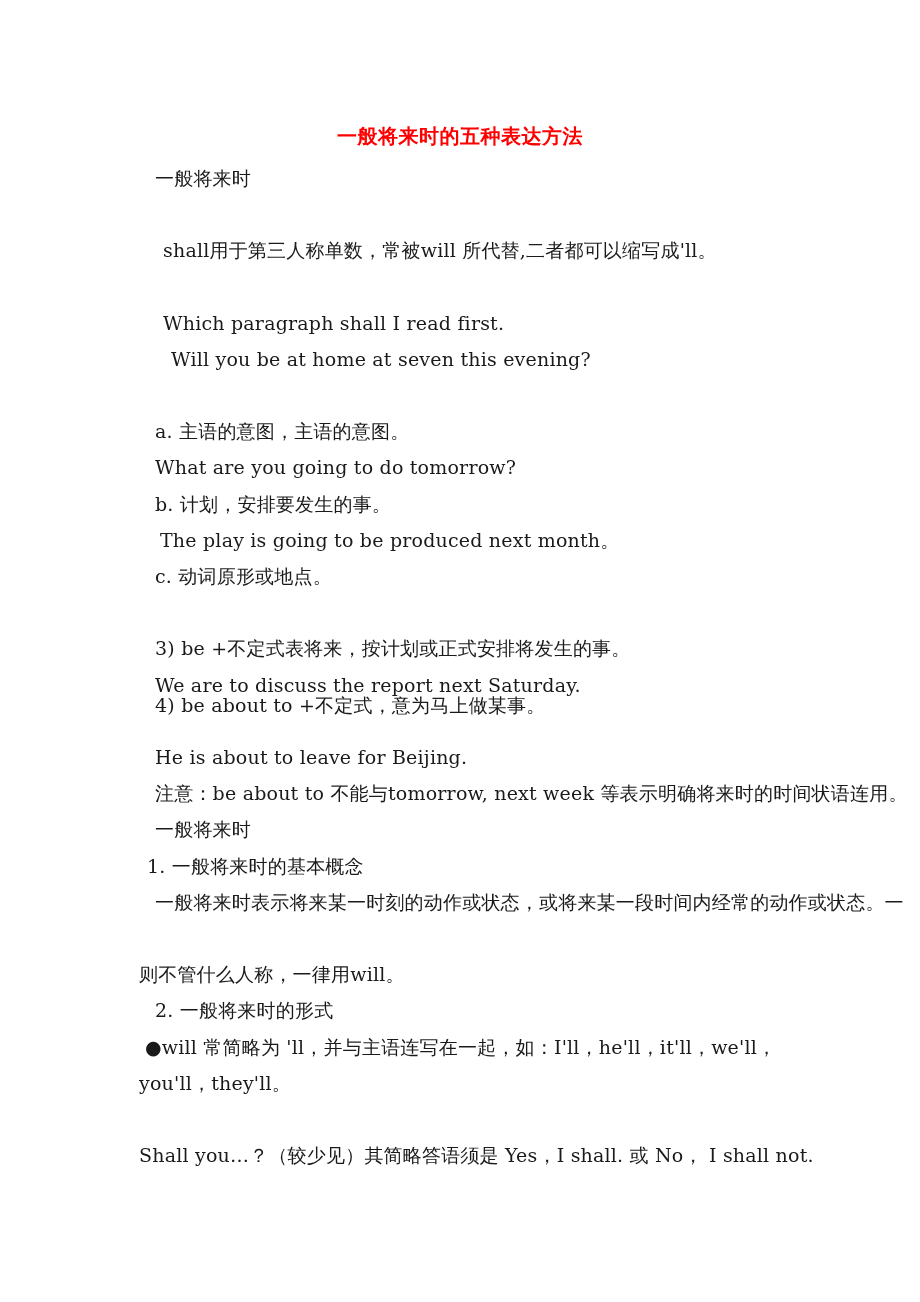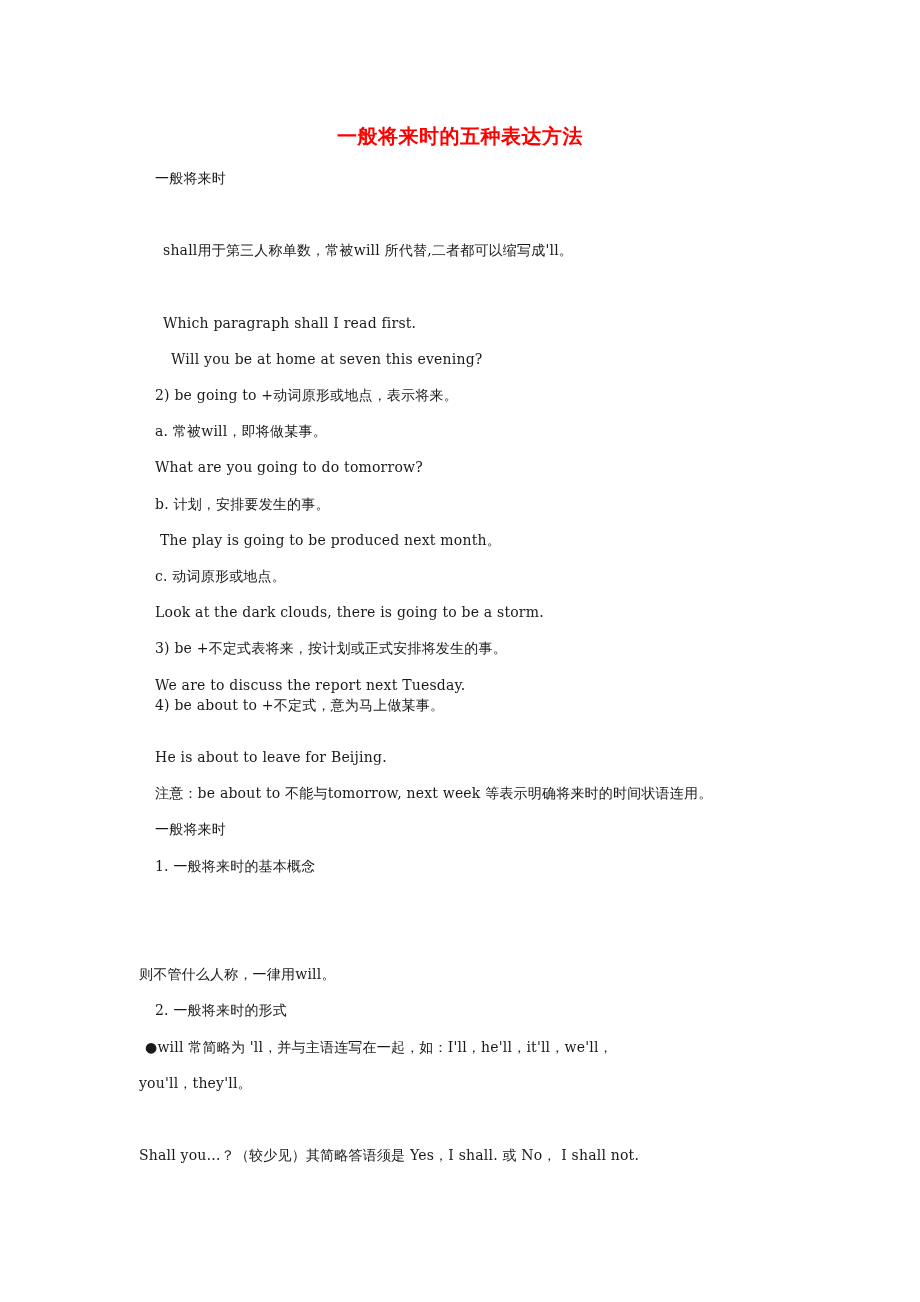--- a/index.html
+++ b/index.html
@@ -2,45 +2,44 @@
 <html><head>
   <meta charset="utf-8">
   <style>
     html, body { margin: 0; padding: 0; background: #ffffff; }
     body { width: 920px; height: 1302px; position: relative; overflow: hidden;
       font-family: "DejaVu Serif", "Liberation Serif", serif; color: #1a1a1a; }
     .page { position: absolute; left: 0; top: 0; width: 920px; height: 1302px; }
     .title { position: absolute; left: 0; top: 122px; width: 920px; text-align: center;
       font-family: "DejaVu Sans", "Liberation Sans", sans-serif; font-weight: bold;
       font-size: 20px; line-height: 28px; color: #ff0000; letter-spacing: 0.5px; }
-    .line { position: absolute; font-size: 14px; line-height: 20px; white-space: nowrap;
+    .line { position: absolute; font-size: 19px; line-height: 20px; white-space: nowrap;
       letter-spacing: 0.2px; }
   </style>
 </head>
 <body>
 
 <div class="page">
   <div class="title">一般将来时的五种表达方法</div>
 
   <div class="line" style="left:155px;top:168px">一般将来时</div>
   <div class="line" style="left:163px;top:240px">shall用于第三人称单数，常被will 所代替,二者都可以缩写成'll。</div>
   <div class="line" style="left:163px;top:313px">Which paragraph shall I read first.</div>
   <div class="line" style="left:171px;top:349px">Will you be at home at seven this evening?</div>
-  <div class="line" style="left:155px;top:385px">2) be going to +动词原形或地点，表示将来。</div>
-  <div class="line" style="left:155px;top:421px">a. 常被will，即将做某事。</div>
+  <div class="line" style="left:155px;top:421px">a. 主语的意图，主语的意图。</div>
   <div class="line" style="left:155px;top:457px">What are you going to do tomorrow?</div>
   <div class="line" style="left:155px;top:494px">b. 计划，安排要发生的事。</div>
   <div class="line" style="left:160px;top:530px">The play is going to be produced next month。</div>
   <div class="line" style="left:155px;top:566px">c. 动词原形或地点。</div>
-  <div class="line" style="left:155px;top:602px">Look at the dark clouds, there is going to be a storm.</div>
   <div class="line" style="left:155px;top:638px">3) be +不定式表将来，按计划或正式安排将发生的事。</div>
-  <div class="line" style="left:155px;top:675px">We are to discuss the report next Tuesday.</div>
+  <div class="line" style="left:155px;top:675px">We are to discuss the report next Saturday.</div>
   <div class="line" style="left:155px;top:695px">4) be about to +不定式，意为马上做某事。</div>
   <div class="line" style="left:155px;top:747px">He is about to leave for Beijing.</div>
   <div class="line" style="left:155px;top:783px">注意：be about to 不能与tomorrow, next week 等表示明确将来时的时间状语连用。</div>
   <div class="line" style="left:155px;top:819px">一般将来时</div>
-  <div class="line" style="left:155px;top:856px">1. 一般将来时的基本概念</div>
+  <div class="line" style="left:147px;top:856px">1. 一般将来时的基本概念</div>
+  <div class="line" style="left:155px;top:892px">一般将来时表示将来某一时刻的动作或状态，或将来某一段时间内经常的动作或状态。一</div>
   <div class="line" style="left:139px;top:964px">则不管什么人称，一律用will。</div>
   <div class="line" style="left:155px;top:1000px">2. 一般将来时的形式</div>
   <div class="line" style="left:145px;top:1037px">●will 常简略为 'll，并与主语连写在一起，如：I'll，he'll，it'll，we'll，</div>
   <div class="line" style="left:139px;top:1073px">you'll，they'll。</div>
   <div class="line" style="left:139px;top:1145px">Shall you…？（较少见）其简略答语须是 Yes，I shall. 或 No， I shall not.</div>
 </div>
 
 </body></html>

